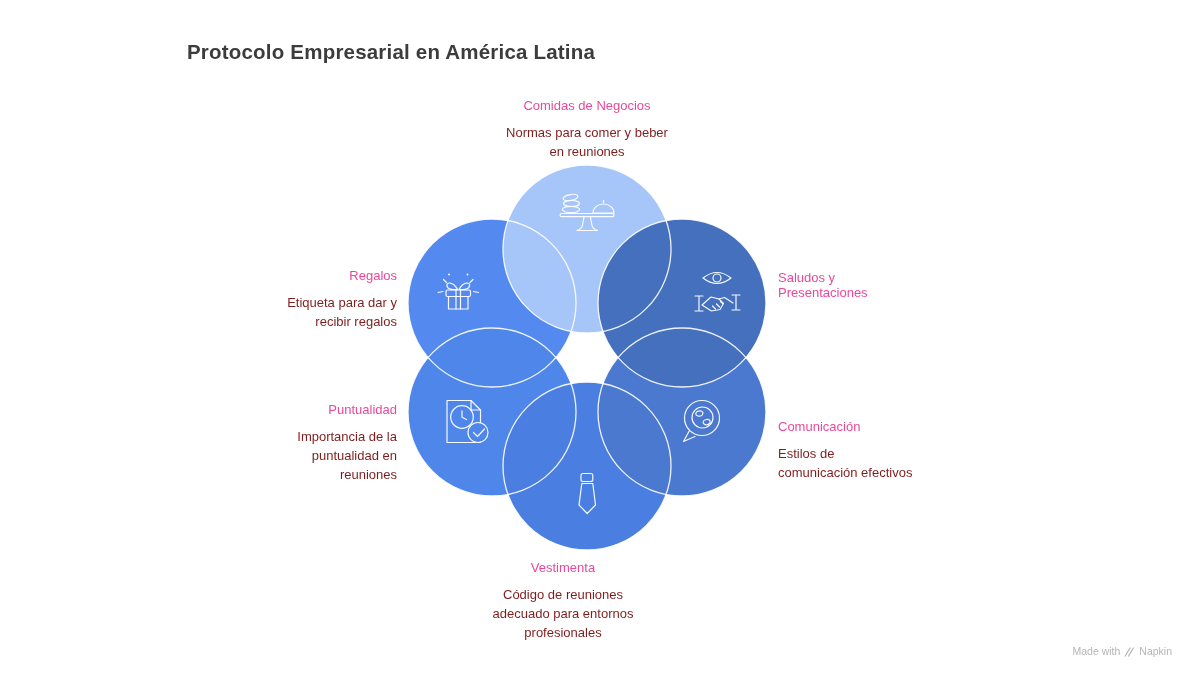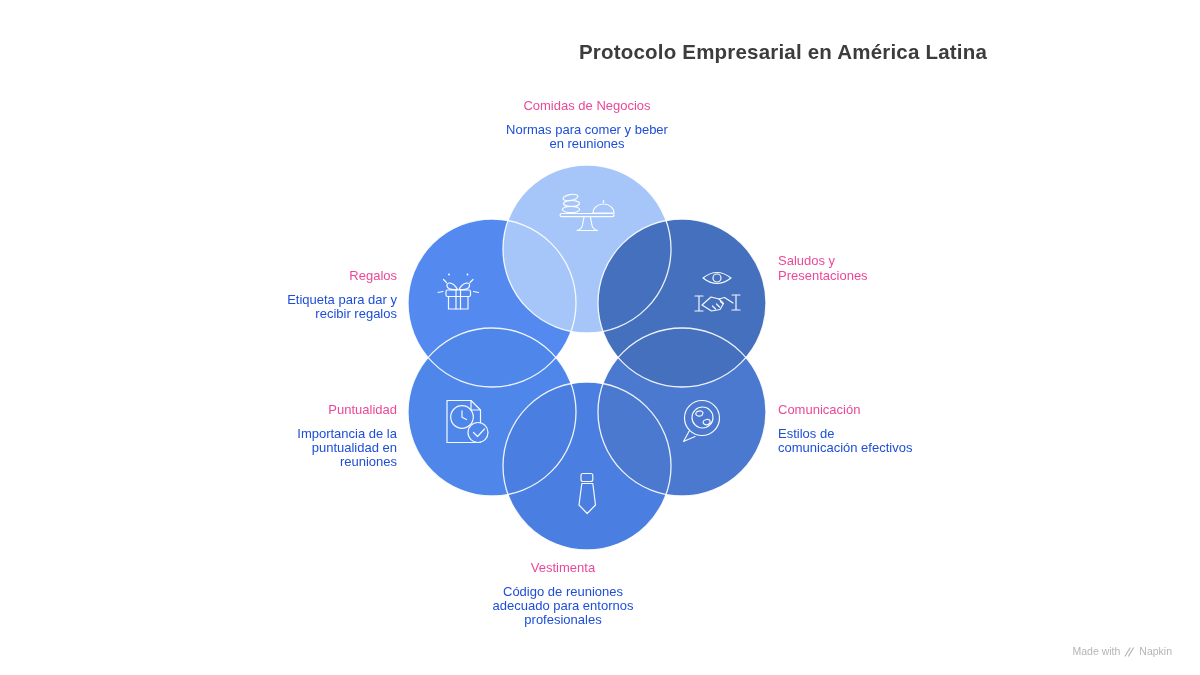--- a/index.html
+++ b/index.html
@@ -1,29 +1,29 @@
 <!DOCTYPE html>
 <html><head>
 <meta charset="utf-8">
 <style>
   html,body{margin:0;padding:0;background:#ffffff;}
   .canvas{
     position:relative;width:1200px;height:675px;overflow:hidden;
     background:#ffffff;font-family:"Liberation Sans",sans-serif;
   }
   .title{
-    position:absolute;left:187px;top:40px;width:800px;text-align:right;
+    position:absolute;left:187px;top:40px;width:800px;text-align:left;
     font-size:20.5px;font-weight:700;color:#3c3c3c;letter-spacing:.2px;
   }
   .venn{position:absolute;left:0;top:0;}
   .seg-text{position:absolute;font-size:13px;color:#565656;}
   .seg-label{white-space:pre-line;line-height:15px;color:#ec4899;}
-  .seg-desc{white-space:pre-line;line-height:14px;margin-top:10px;color:#1d4ed8;}
+  .seg-desc{white-space:pre-line;line-height:19px;margin-top:10px;color:#7f1d1d;}
   .align-c{text-align:center;}
-  .align-l{text-align:left;}
+  .align-l{text-align:left;margin-top:17px;}
   .align-r{text-align:right;}
   .t-top{left:477px;top:98px;width:220px;}
   .t-saludos{left:778px;top:253px;width:170px;}
   .t-comunicacion{left:778px;top:402px;width:180px;}
   .t-vestimenta{left:453px;top:560px;width:220px;}
   .t-puntualidad{left:197px;top:402px;width:200px;}
   .t-regalos{left:197px;top:268px;width:200px;}
   .footer{
     position:absolute;right:28px;top:645px;display:flex;align-items:flex-end;gap:4px;
     font-size:10.5px;color:#b5b5b5;

